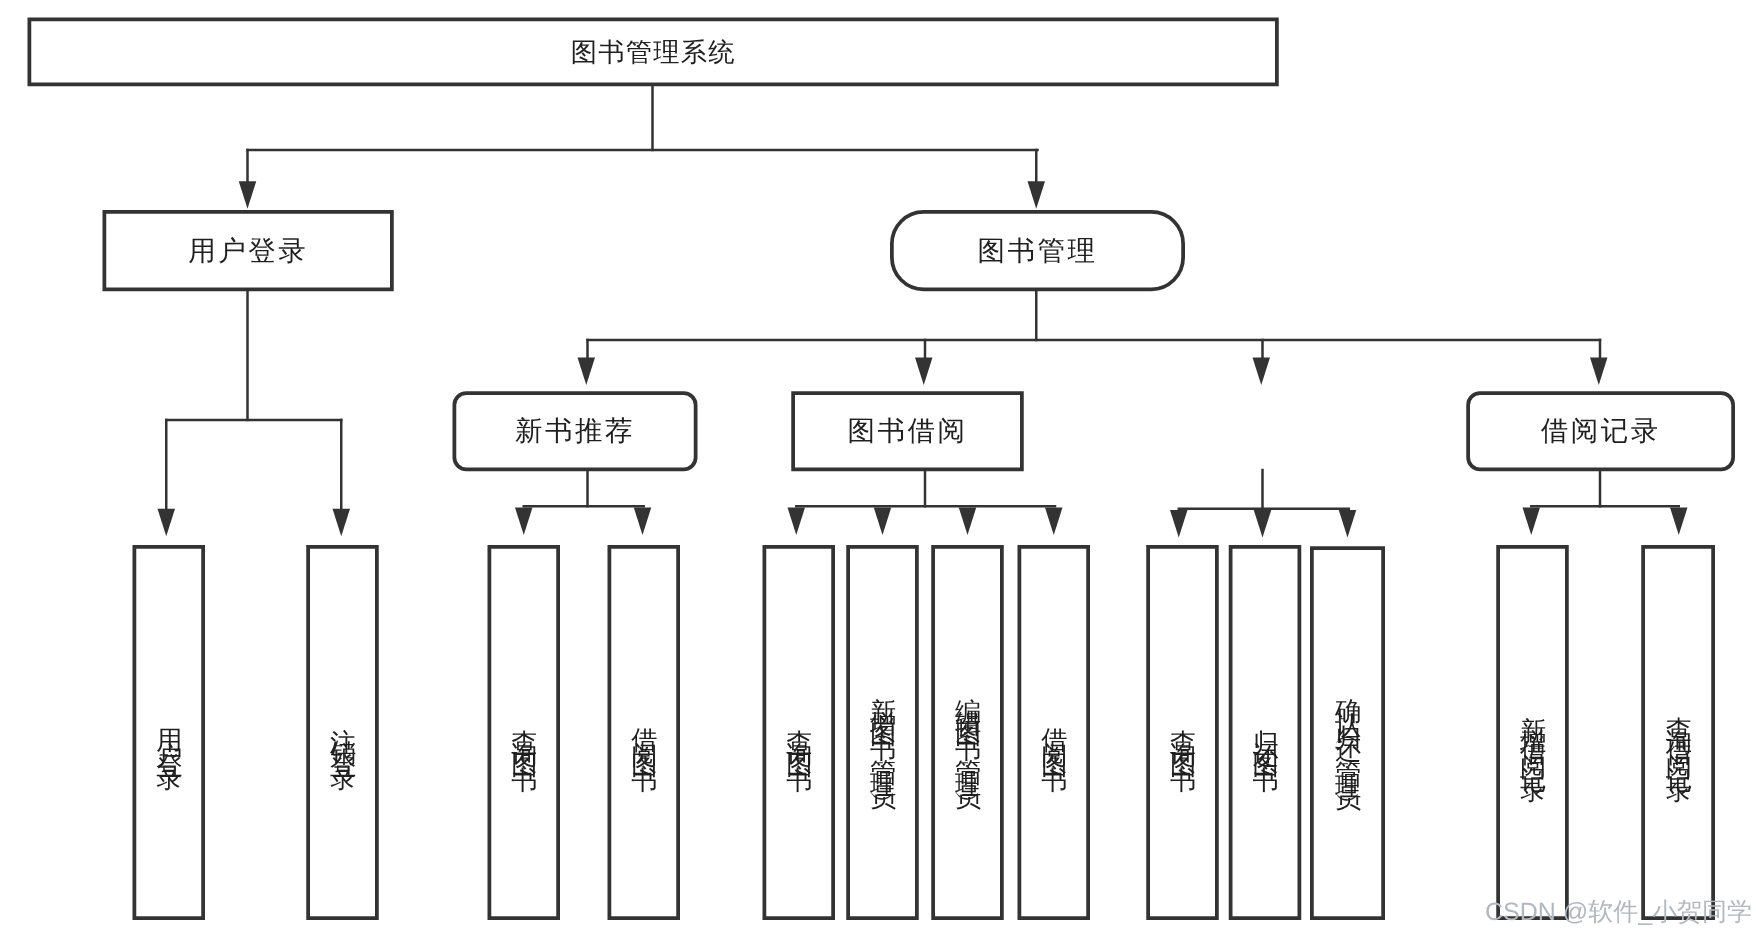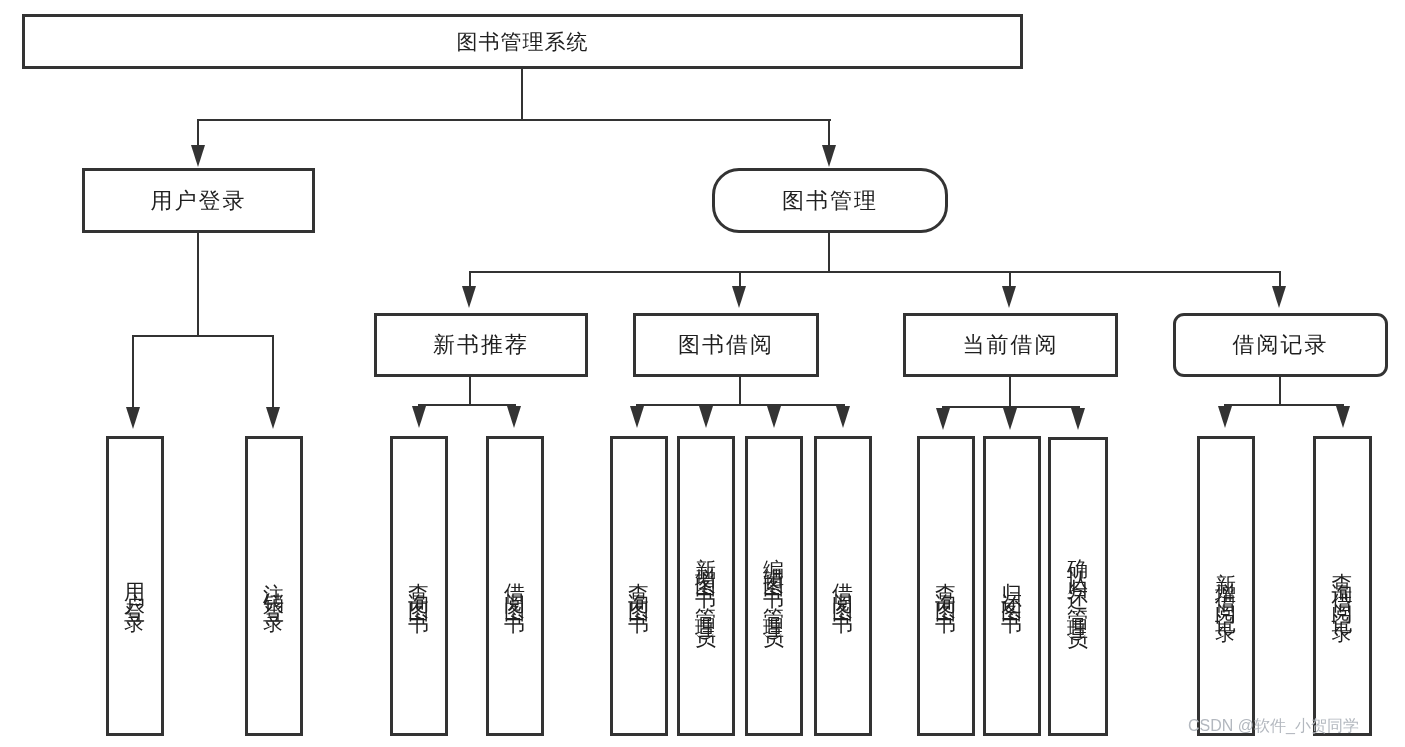--- a/index.html
+++ b/index.html
@@ -55,21 +55,21 @@
     position: absolute;
     width: 0; height: 0;
     border-left: 7px solid transparent;
     border-right: 7px solid transparent;
     border-top: 22px solid var(--line);
   }
   .watermark {
     position: absolute;
     left: 1188px;
     top: 716px;
-    font-size: 16px;
+    font-size: 20px;
     color: var(--wm);
     z-index: 10;
     white-space: nowrap;
   }
 </style>
 </head>
 <body>
 
 <div id="canvas">
 
@@ -96,23 +96,22 @@
   <div class="hl" style="left:469px; top:271px; width:812px;"></div>
   <div class="vl" style="left:469px; top:271px; height:16px;"></div>
   <div class="vl" style="left:739px; top:271px; height:16px;"></div>
   <div class="vl" style="left:1009px; top:271px; height:16px;"></div>
   <div class="vl" style="left:1279px; top:271px; height:16px;"></div>
   <div class="arrow" style="left:462px; top:286px;"></div>
   <div class="arrow" style="left:732px; top:286px;"></div>
   <div class="arrow" style="left:1002px; top:286px;"></div>
   <div class="arrow" style="left:1272px; top:286px;"></div>
 
-  <div class="box" style="left:374px; top:313px; width:214px; height:64px;">新书推荐</div>
+  <div class="box" style="left:362px; top:313px; width:196px; height:64px;border-radius:11px;">新书推荐</div>
   <div class="box" style="left:633px; top:313px; width:186px; height:64px;">图书借阅</div>
-  <div class="box" style="left:903px; top:313px; width:215px; height:64px;">当前借阅</div>
   <div class="box" style="left:1173px; top:313px; width:215px; height:64px;border-radius:11px;">借阅记录</div>
 
   <div class="vl" style="left:469px; top:375px; height:31px;"></div>
   <div class="hl" style="left:418px; top:404px; width:98px;"></div>
   <div class="arrow" style="left:412px; top:406px;"></div>
   <div class="arrow" style="left:507px; top:406px;"></div>
 
   <div class="vl" style="left:739px; top:375px; height:31px;"></div>
   <div class="hl" style="left:636px; top:404px; width:209px;"></div>
   <div class="arrow" style="left:630px; top:406px;"></div>

